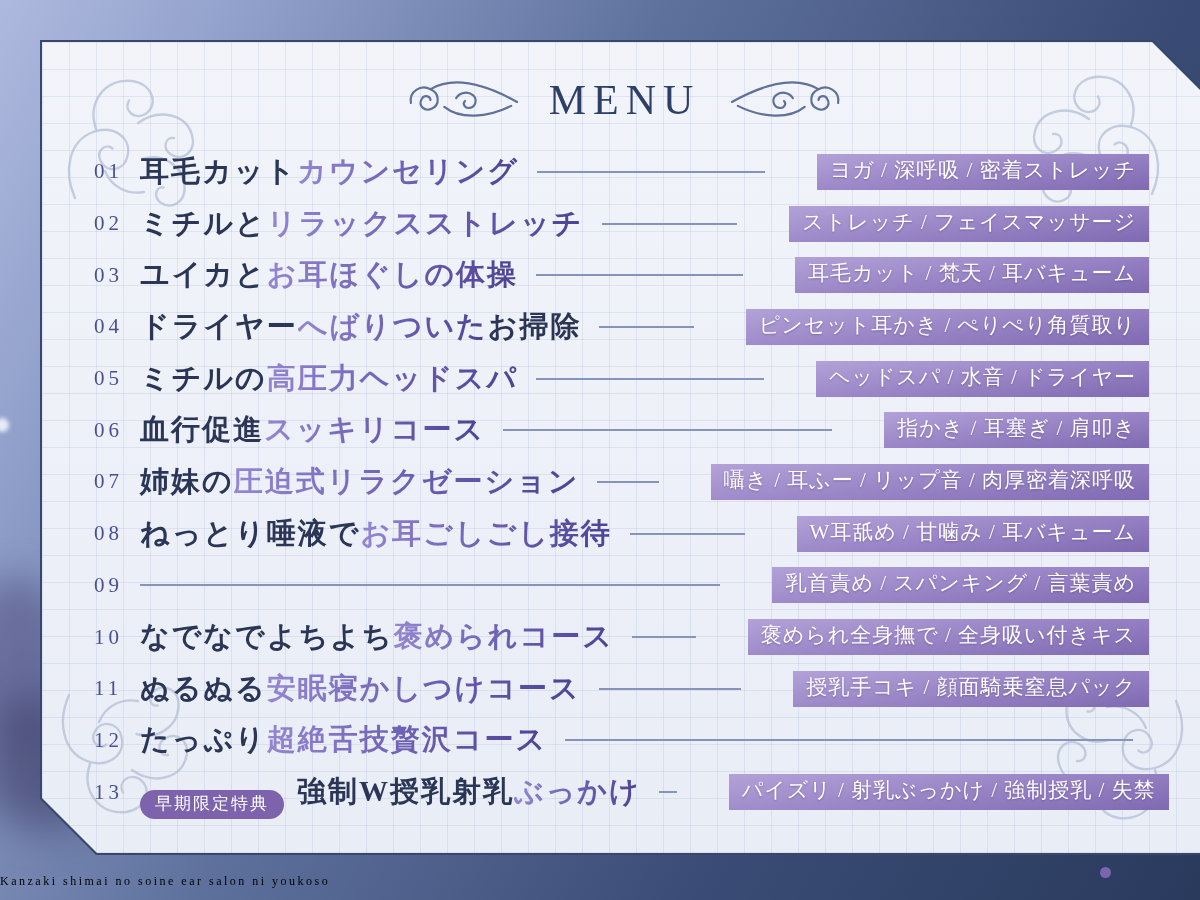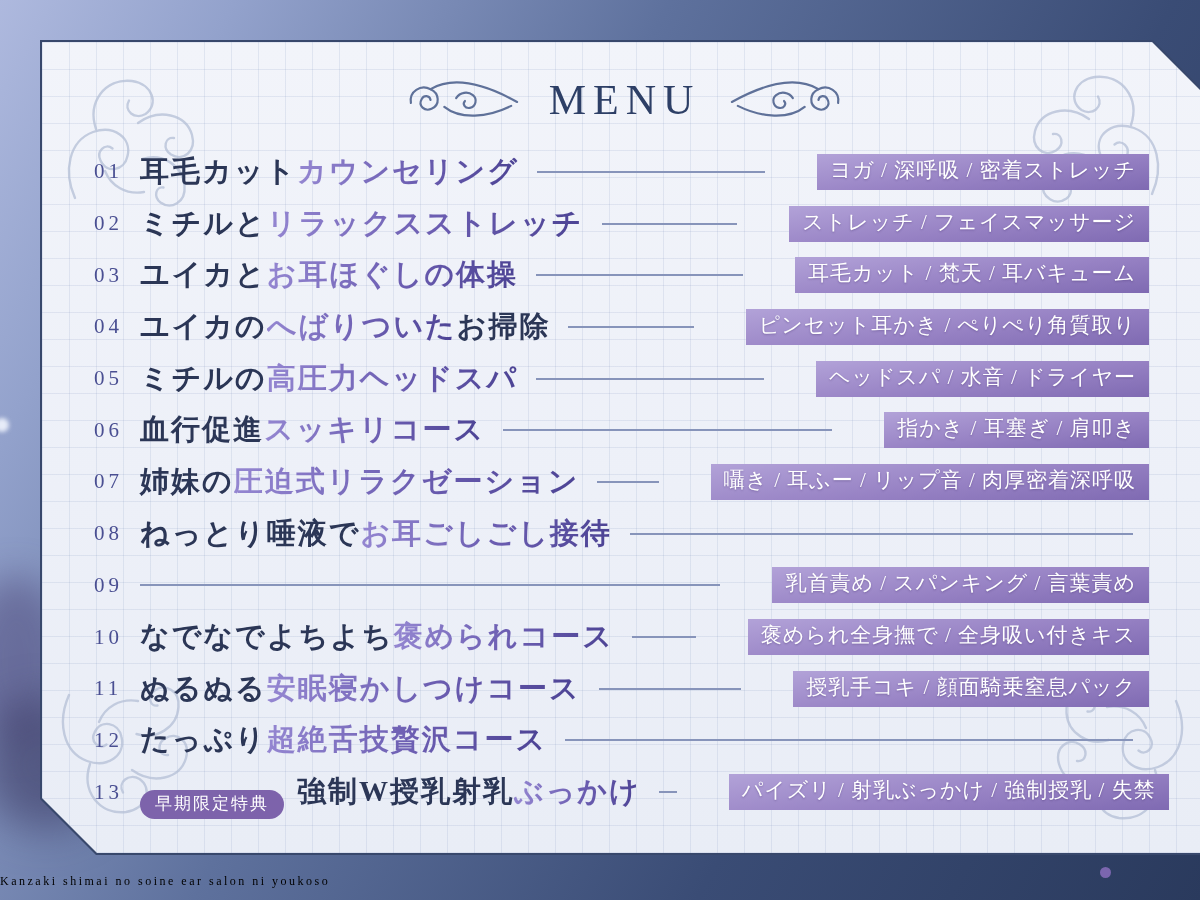--- a/index.html
+++ b/index.html
@@ -134,21 +134,21 @@
           <span class="badge">ストレッチ / フェイスマッサージ</span>
         </div>
         <div class="row">
           <span class="num">03</span>
           <span class="title"><span class="seg-d">ユイカと</span><span class="seg-a">お耳ほぐしの体操</span></span>
           <span class="line"></span>
           <span class="badge">耳毛カット / 梵天 / 耳バキューム</span>
         </div>
         <div class="row">
           <span class="num">04</span>
-          <span class="title"><span class="seg-d">ユイカの</span><span class="seg-a">へばりついた</span><span class="seg-d">お掃除</span></span>
+          <span class="title"><span class="seg-d">ドライヤー</span><span class="seg-a">へばりついた</span><span class="seg-d">お掃除</span></span>
           <span class="line"></span>
           <span class="badge">ピンセット耳かき / ぺりぺり角質取り</span>
         </div>
         <div class="row">
           <span class="num">05</span>
           <span class="title"><span class="seg-d">ミチルの</span><span class="seg-a">高圧力ヘッドスパ</span></span>
           <span class="line"></span>
           <span class="badge">ヘッドスパ / 水音 / ドライヤー</span>
         </div>
         <div class="row">
@@ -160,20 +160,21 @@
         <div class="row">
           <span class="num">07</span>
           <span class="title"><span class="seg-d">姉妹の</span><span class="seg-a">圧迫式リラクゼーション</span></span>
           <span class="line"></span>
           <span class="badge">囁き / 耳ふー / リップ音 / 肉厚密着深呼吸</span>
         </div>
         <div class="row">
           <span class="num">08</span>
           <span class="title"><span class="seg-d">ねっとり唾液で</span><span class="seg-a">お耳ごしごし接待</span></span>
           <span class="line"></span>
+          <span class="badge">W耳舐め / 甘噛み / 耳バキューム</span>
         </div>
         <div class="row">
           <span class="num">09</span>
           <span class="line"></span>
           <span class="badge">乳首責め / スパンキング / 言葉責め</span>
         </div>
         <div class="row">
           <span class="num">10</span>
           <span class="title"><span class="seg-d">なでなでよちよち</span><span class="seg-a">褒められコース</span></span>
           <span class="line"></span>

